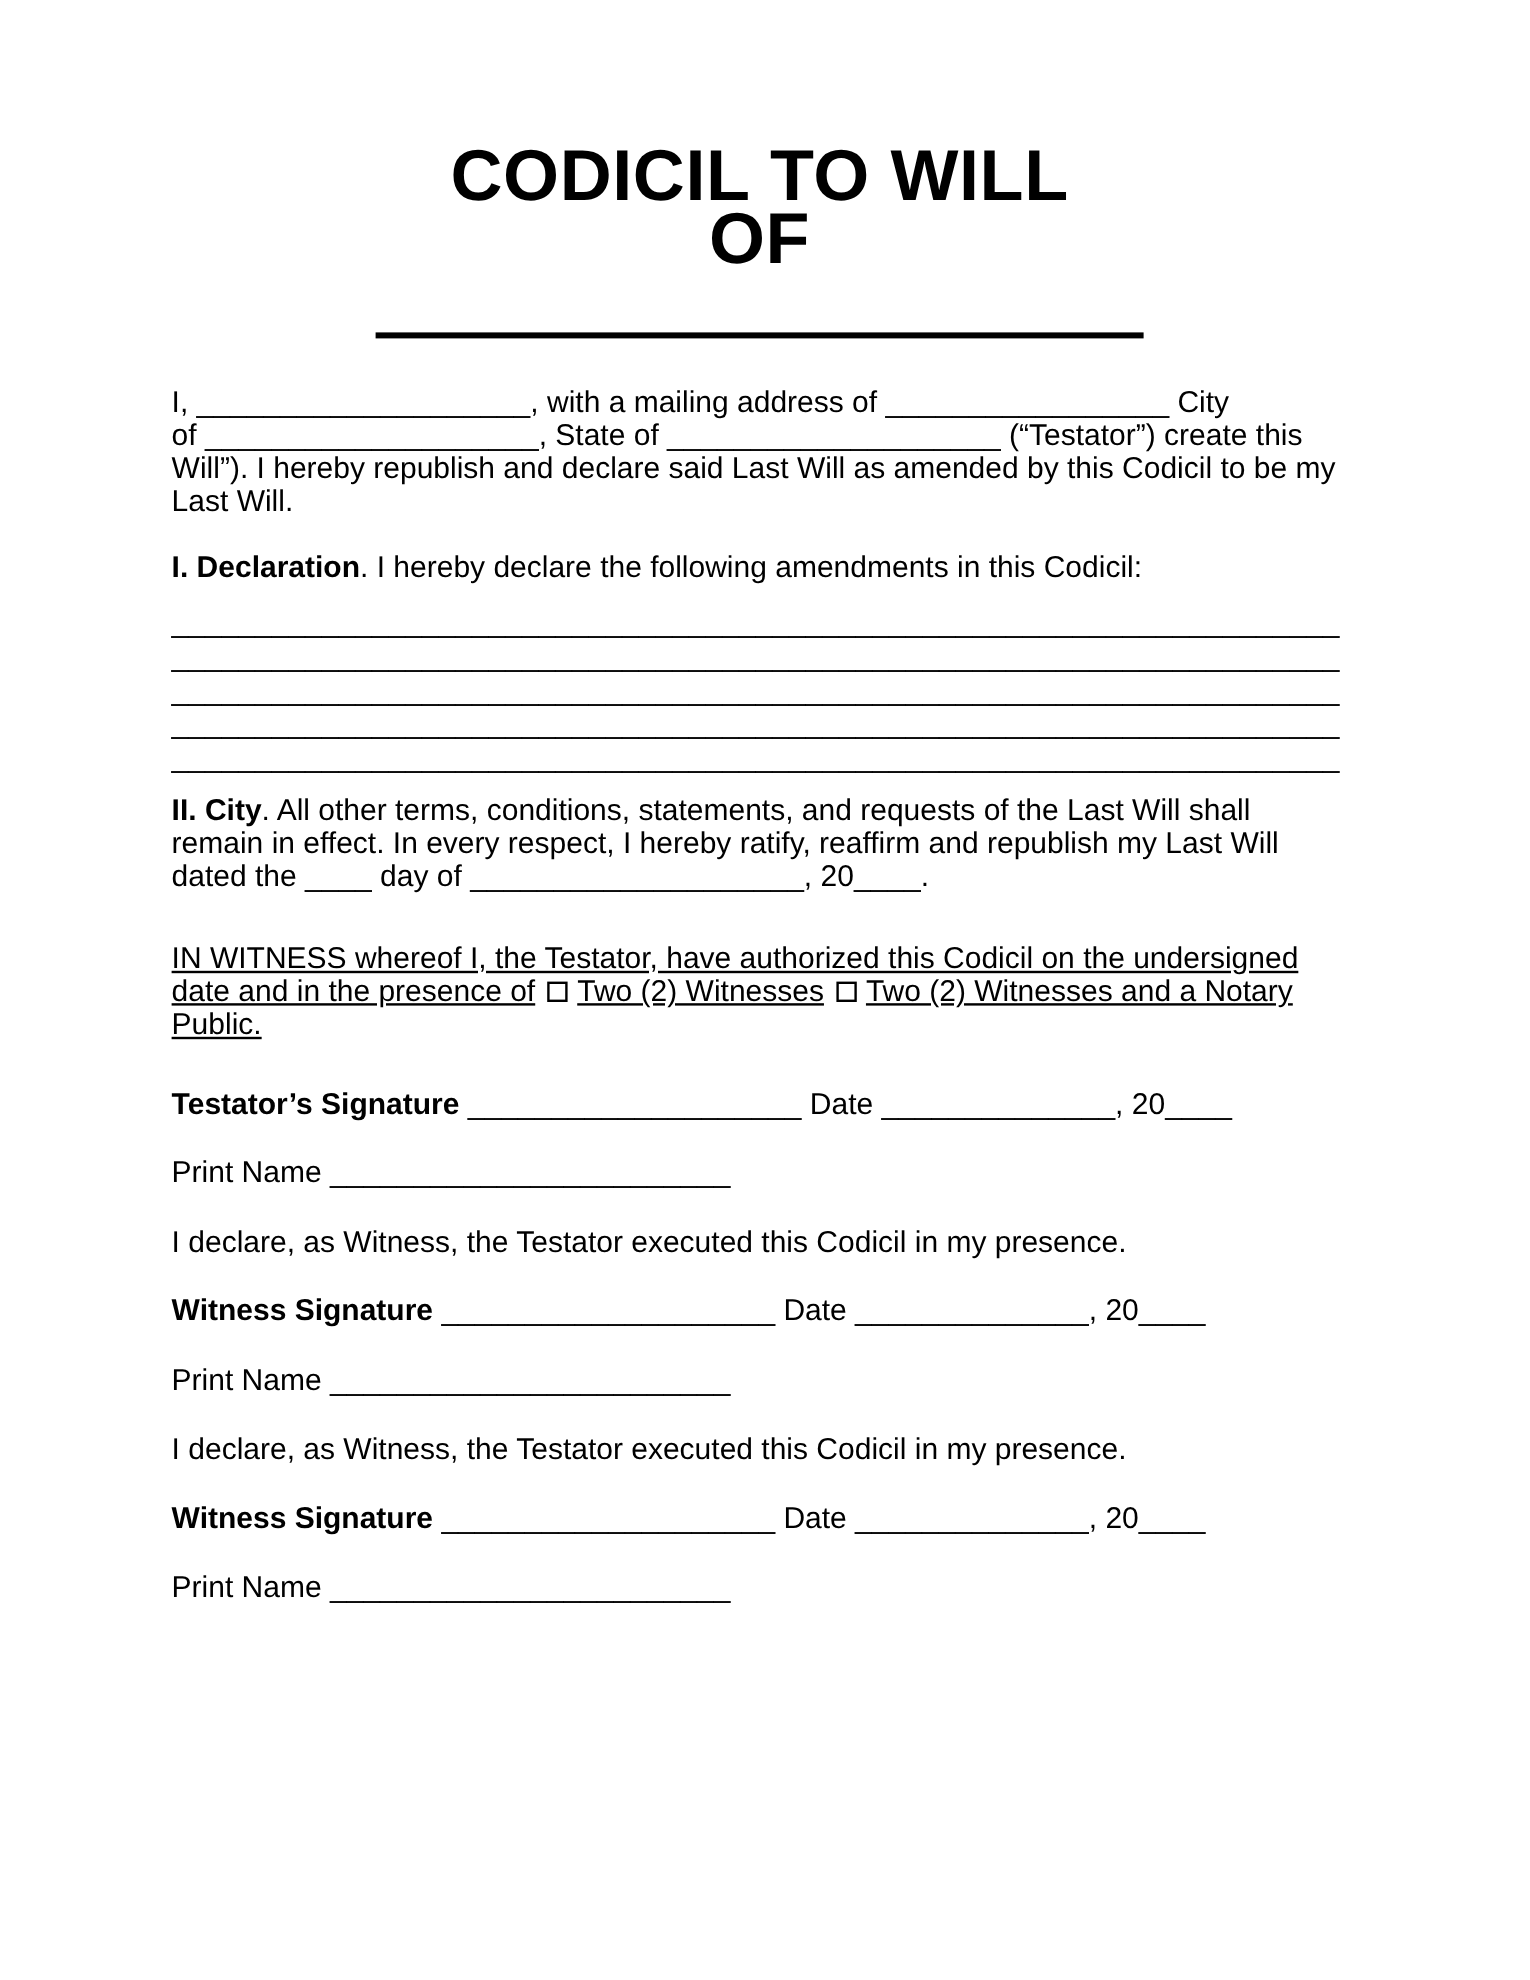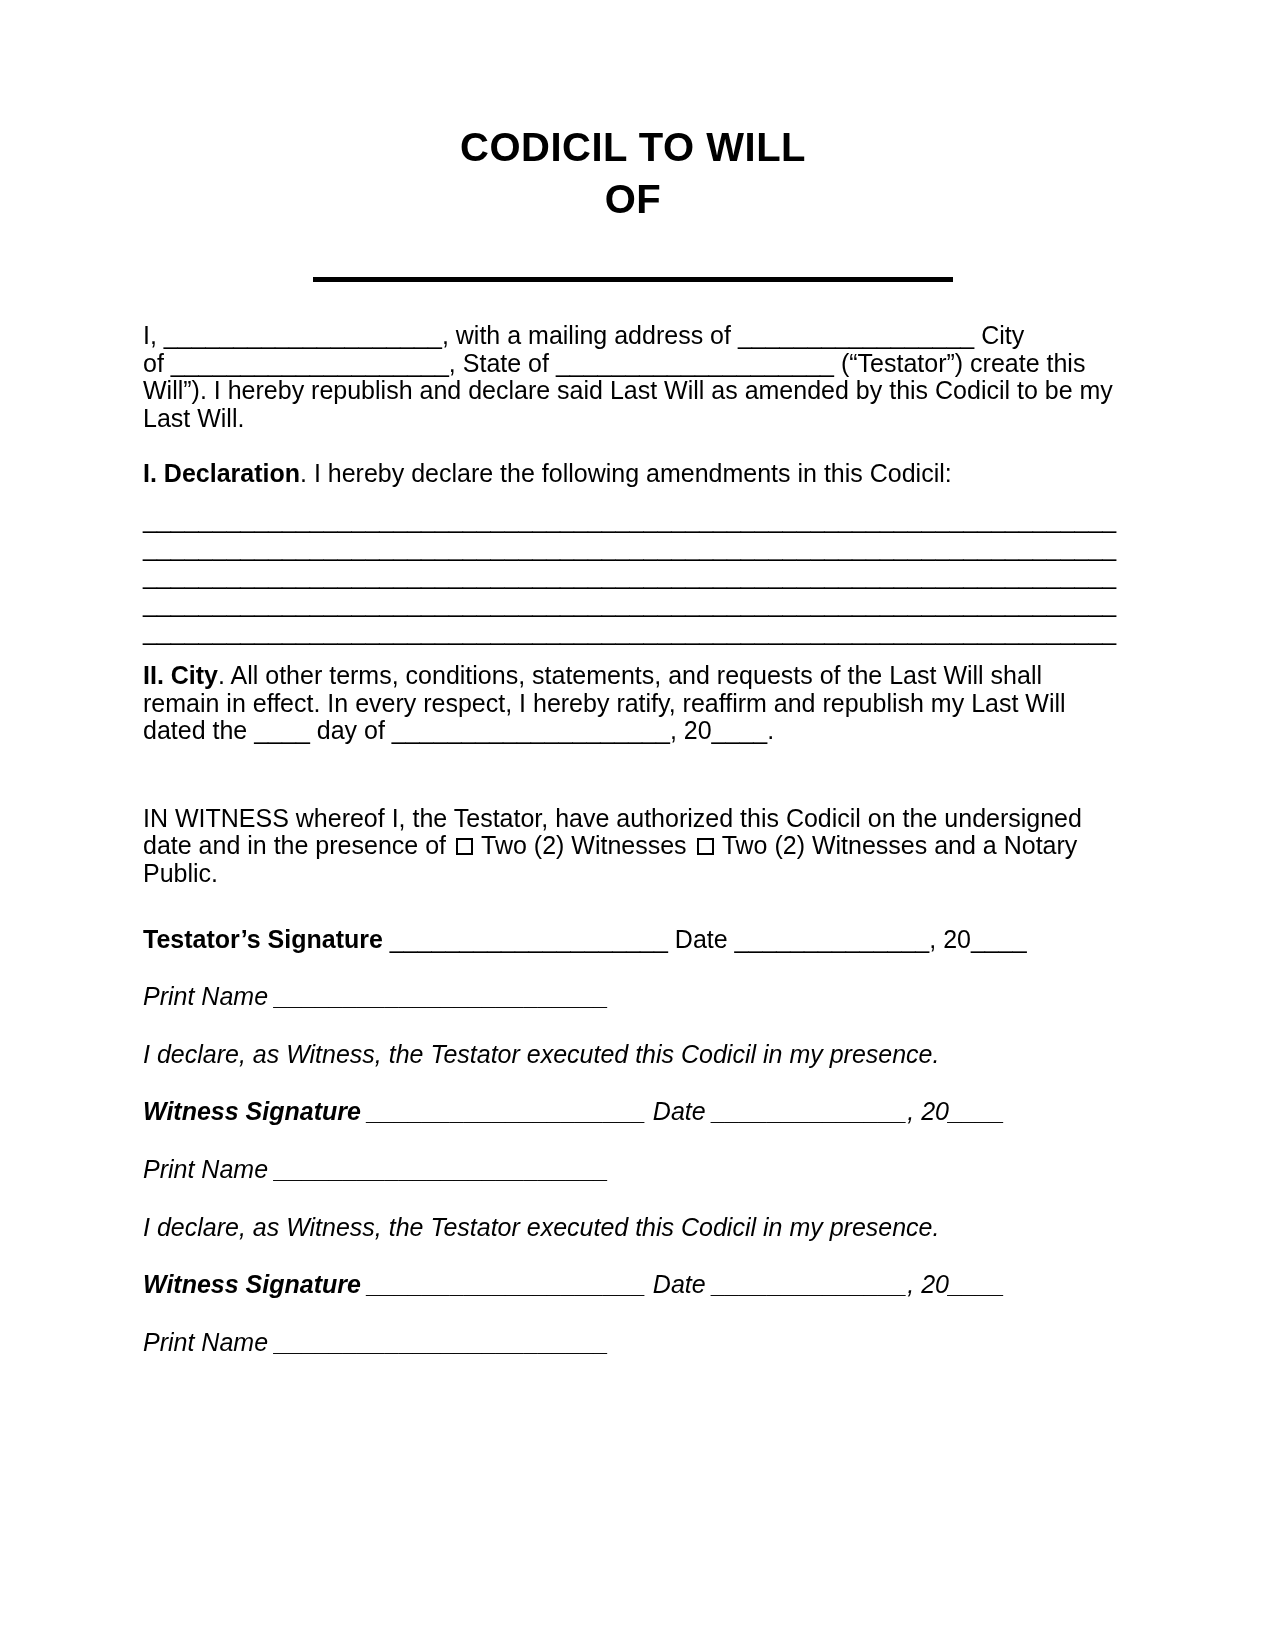--- a/index.html
+++ b/index.html
@@ -8,34 +8,34 @@
     width:1275px;height:1650px;
     box-sizing:border-box;
     padding:121px 152px 0 143px;
     background:#fff;
     color:#000;
     font-family:"Liberation Sans","DejaVu Sans",sans-serif;
     font-size:25px;
     line-height:27.6px;
     overflow:hidden;
   }
-  .title{margin:0;text-align:center;font-weight:bold;font-size:40px;line-height:52px;letter-spacing:.5px;}
+  .title{margin:0;text-align:center;font-weight:bold;font-size:60px;line-height:52px;letter-spacing:.5px;}
   .title .tl{display:block;}
   .rule{margin:52px auto 0;width:640px;height:5px;background:#000;}
   .para{margin:0;}
   .line{white-space:nowrap;}
   .b{font-weight:bold;}
   .intro{margin-top:40px;}
   .heading{margin-top:28px;}
   .writein{margin-top:17px;}
   .writein .line{line-height:28px;}
   .terms{margin-top:17px;}
-  .inwitness{margin-top:60px;}
+  .inwitness{margin-top:41px;text-decoration:underline;}
   .row-testator{margin-top:38px;}
-  .row{margin-top:30px;font-style:italic;}
+  .row{margin-top:30px;}
   .checkbox{
     display:inline-block;width:17px;height:17px;
     border:2px solid #000;box-sizing:border-box;
     vertical-align:-1px;margin:0 8px 0 10px;background:#fff;
   }
 </style>
 </head>
 <body>
 
 <div class="page">

